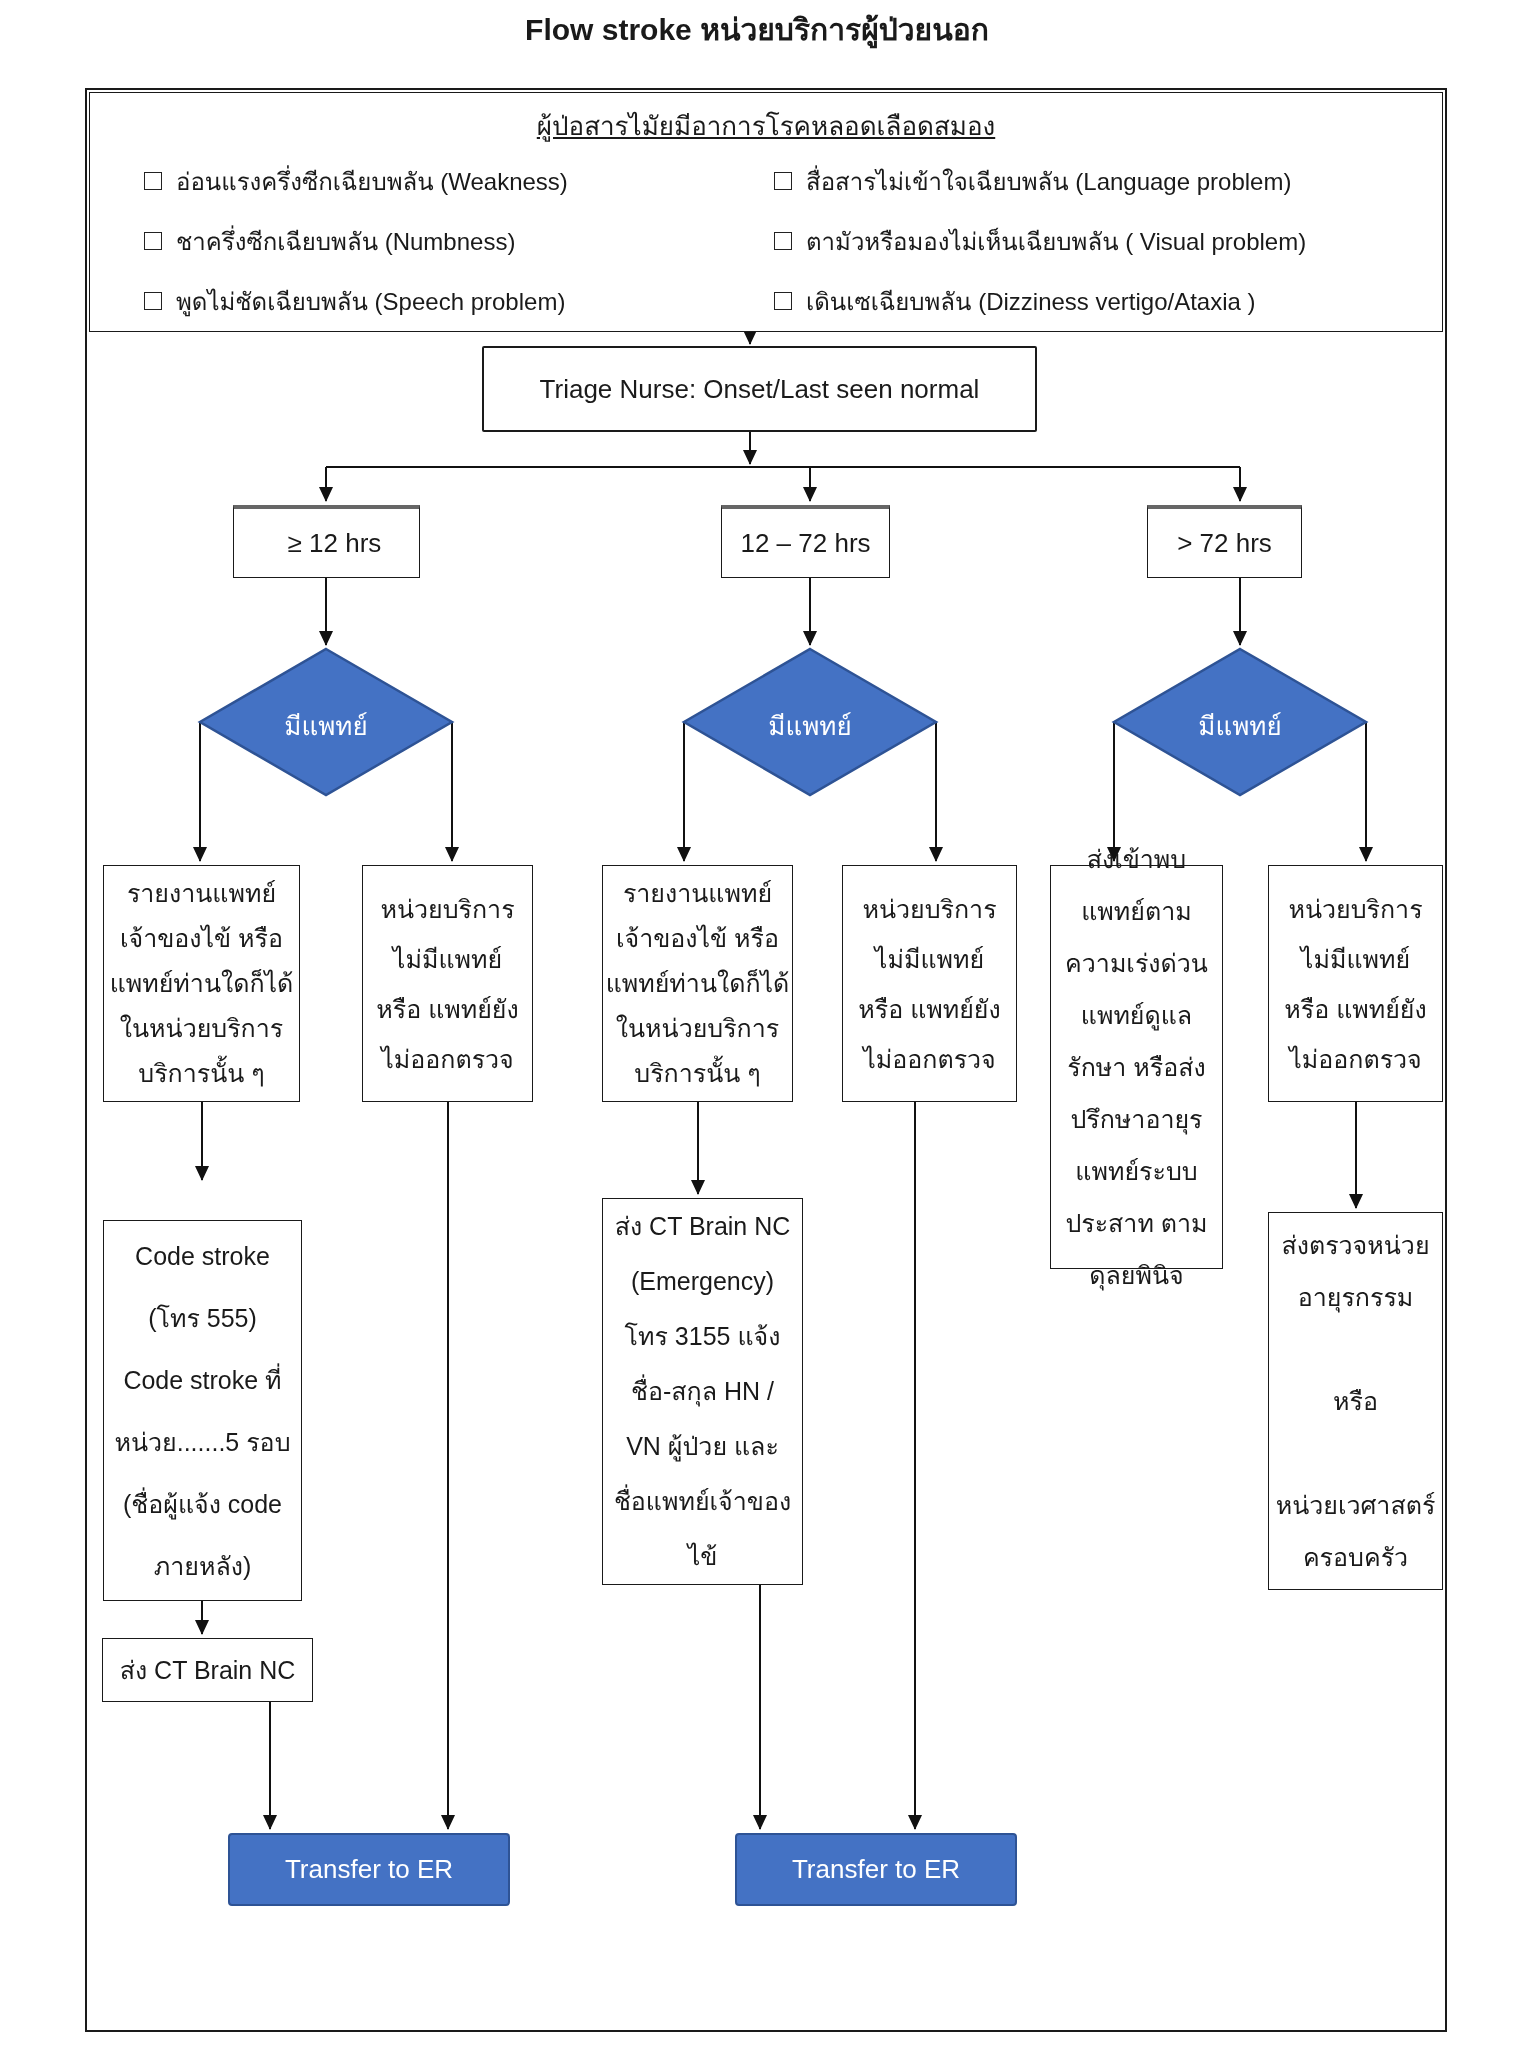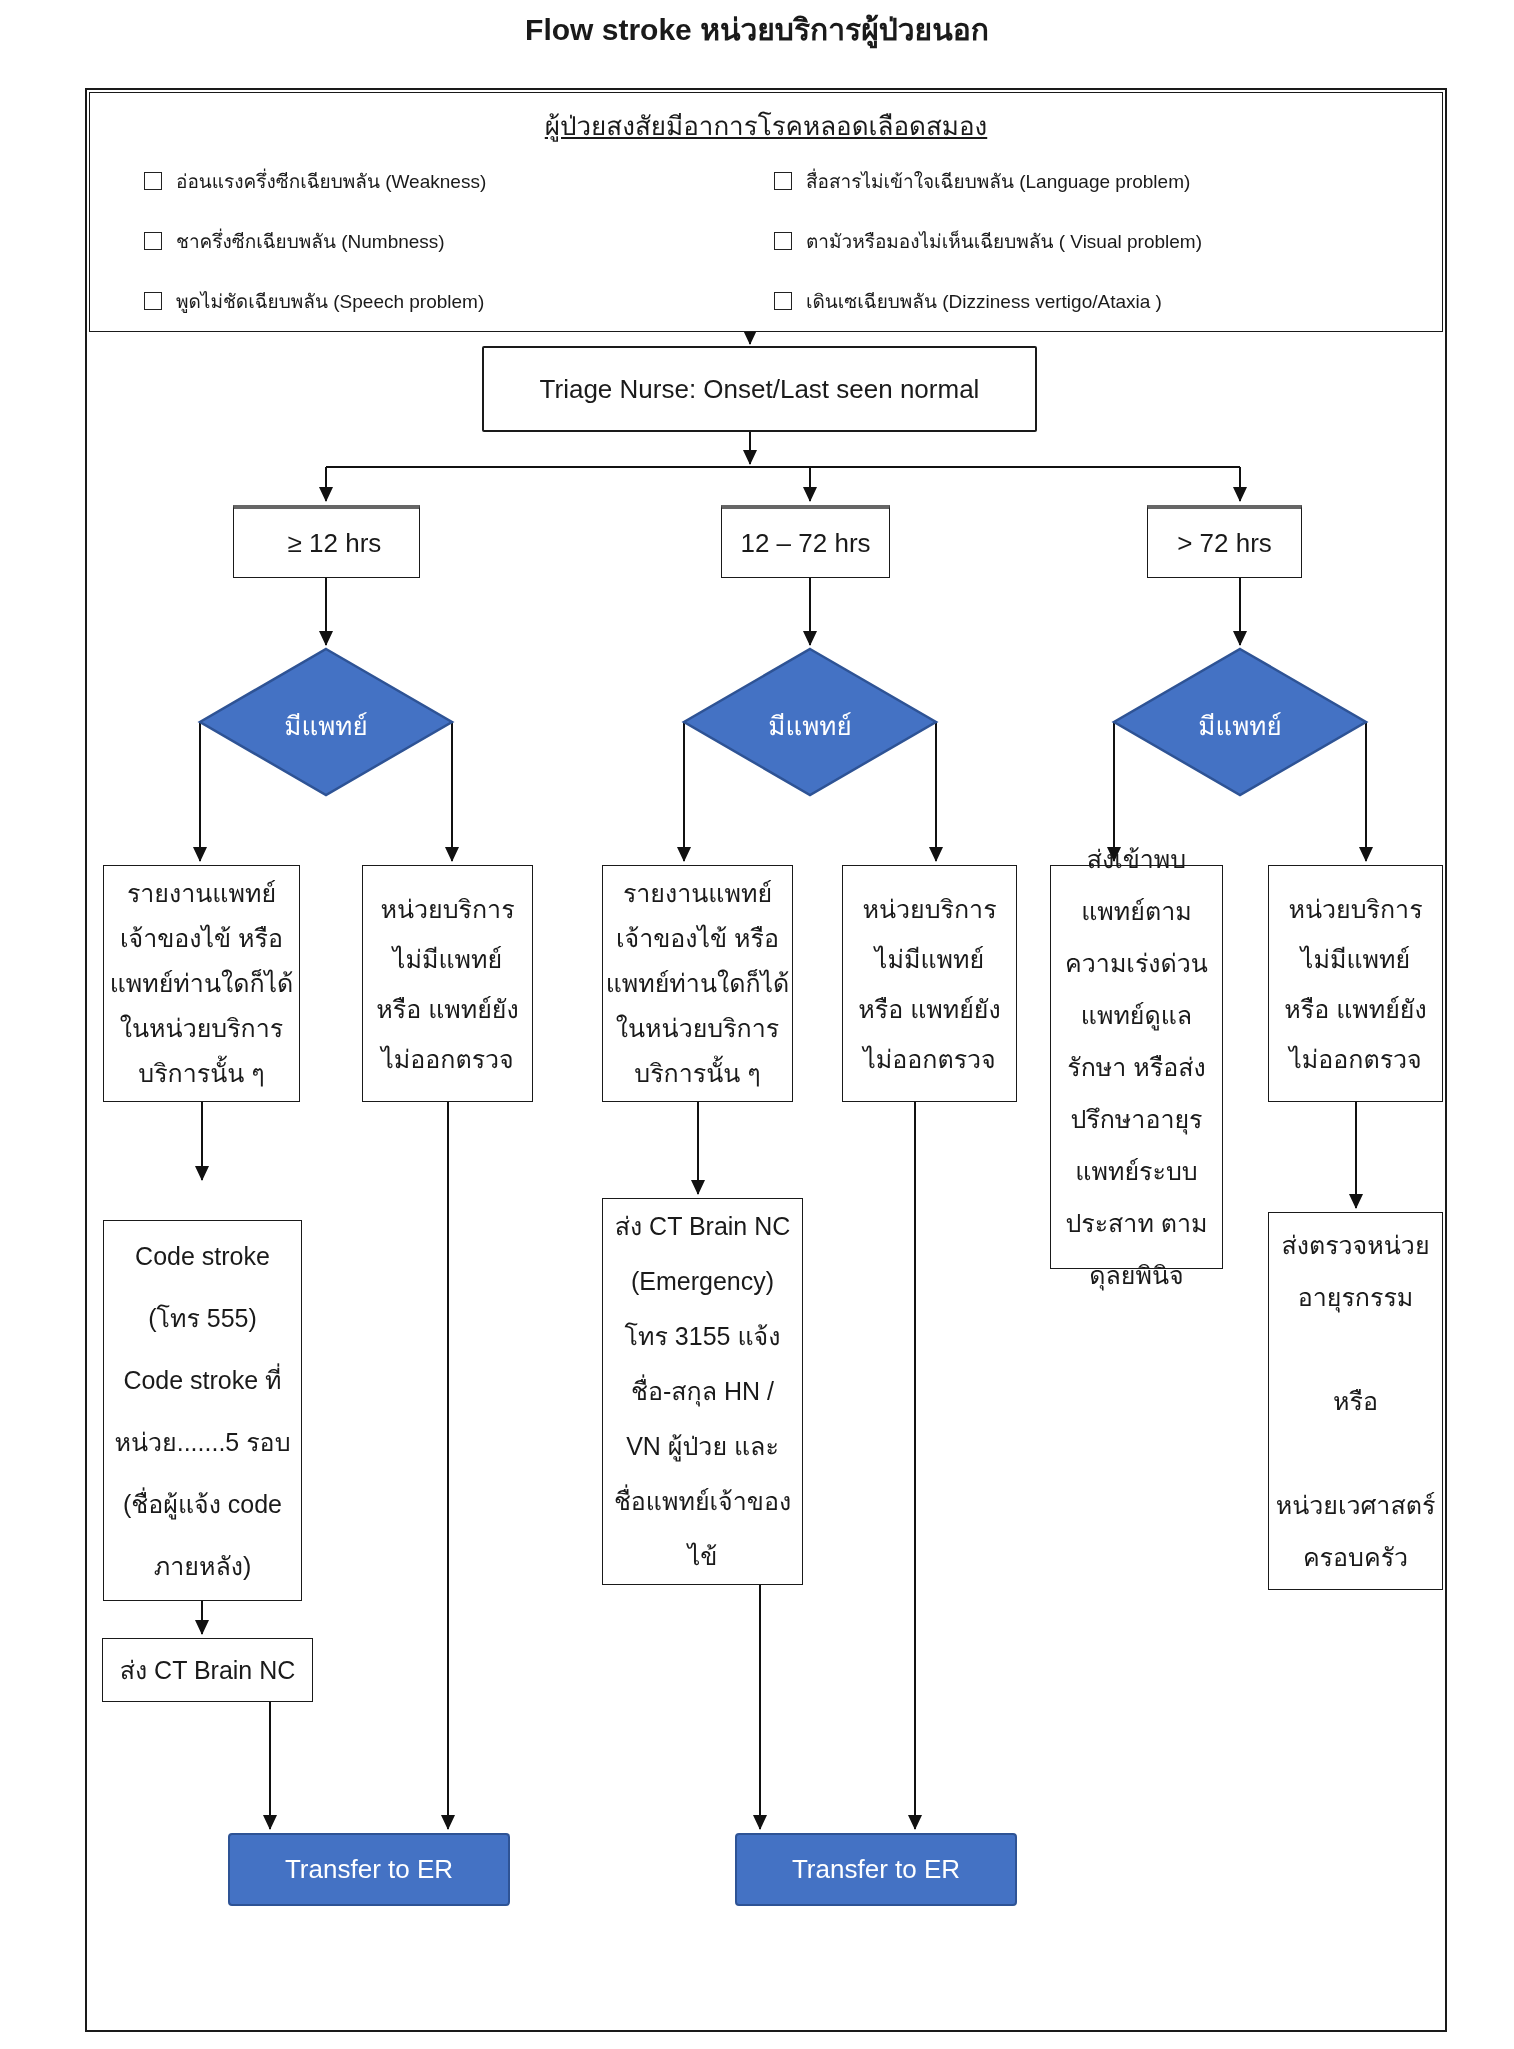--- a/index.html
+++ b/index.html
@@ -15,21 +15,21 @@
 
   .outer-box { position:absolute; left:85px; top:88px; width:1362px; height:1944px;
                border:2px solid #1a1a1a; z-index:0; }
 
   .symptoms-box { position:absolute; left:89px; top:92px; width:1354px; height:240px;
                   border:1.5px solid #1a1a1a; background:#fff; z-index:2; }
   .symptoms-heading { margin-top:12px; text-align:center; font-size:26px;
                       text-decoration:underline; }
   .chk-grid { display:grid; grid-template-columns:630px 1fr; padding:20px 0 0 22px;
               row-gap:28px; }
-  .chk-item { display:flex; align-items:flex-start; font-size:19px; line-height:32px;padding-left:32px; }
+  .chk-item { display:flex; align-items:flex-start; font-size:24px; line-height:32px;padding-left:32px; }
   .cb { width:18px; height:18px; border:1.8px solid #222; background:#fff;
         margin:6px 14px 0 0; flex-shrink:0; }
 
   .node { position:absolute; border:1.5px solid #1a1a1a; background:#fff; z-index:2;
           display:flex; align-items:center; justify-content:center; text-align:center;
           font-size:25px; white-space:pre-line; }
 
   .triage { left:482px; top:346px; width:555px; height:86px; border-radius:2px;
             border-width:2.5px; font-size:26px; white-space:normal; }
 
@@ -108,21 +108,21 @@
     <line x1="915" y1="1102" x2="915" y2="1829" marker-end="url(#arrow)"></line>
 
     <line x1="1356" y1="1102" x2="1356" y2="1208" marker-end="url(#arrow)"></line>
 
     <polygon class="diamond" points="326,649 452,722 326,795 200,722" fill="#4472C4"></polygon>
     <polygon class="diamond" points="810,649 936,722 810,795 684,722" fill="#4472C4"></polygon>
     <polygon class="diamond" points="1240,649 1366,722 1240,795 1114,722" fill="#4472C4"></polygon>
   </svg>
 
   <div class="symptoms-box">
-    <div class="symptoms-heading">ผู้ป่วยสงสัยมีอาการโรคหลอดเลือดสมอง</div>
+    <div class="symptoms-heading">ผู้ป่อสารไมัยมีอาการโรคหลอดเลือดสมอง</div>
     <div class="chk-grid">
       <div class="chk-item">
         <span class="cb"></span>
         <span>อ่อนแรงครึ่งซีกเฉียบพลัน (Weakness)</span>
       </div>
       <div class="chk-item">
         <span class="cb"></span>
         <span>สื่อสารไม่เข้าใจเฉียบพลัน (Language problem)</span>
       </div>
       <div class="chk-item">

